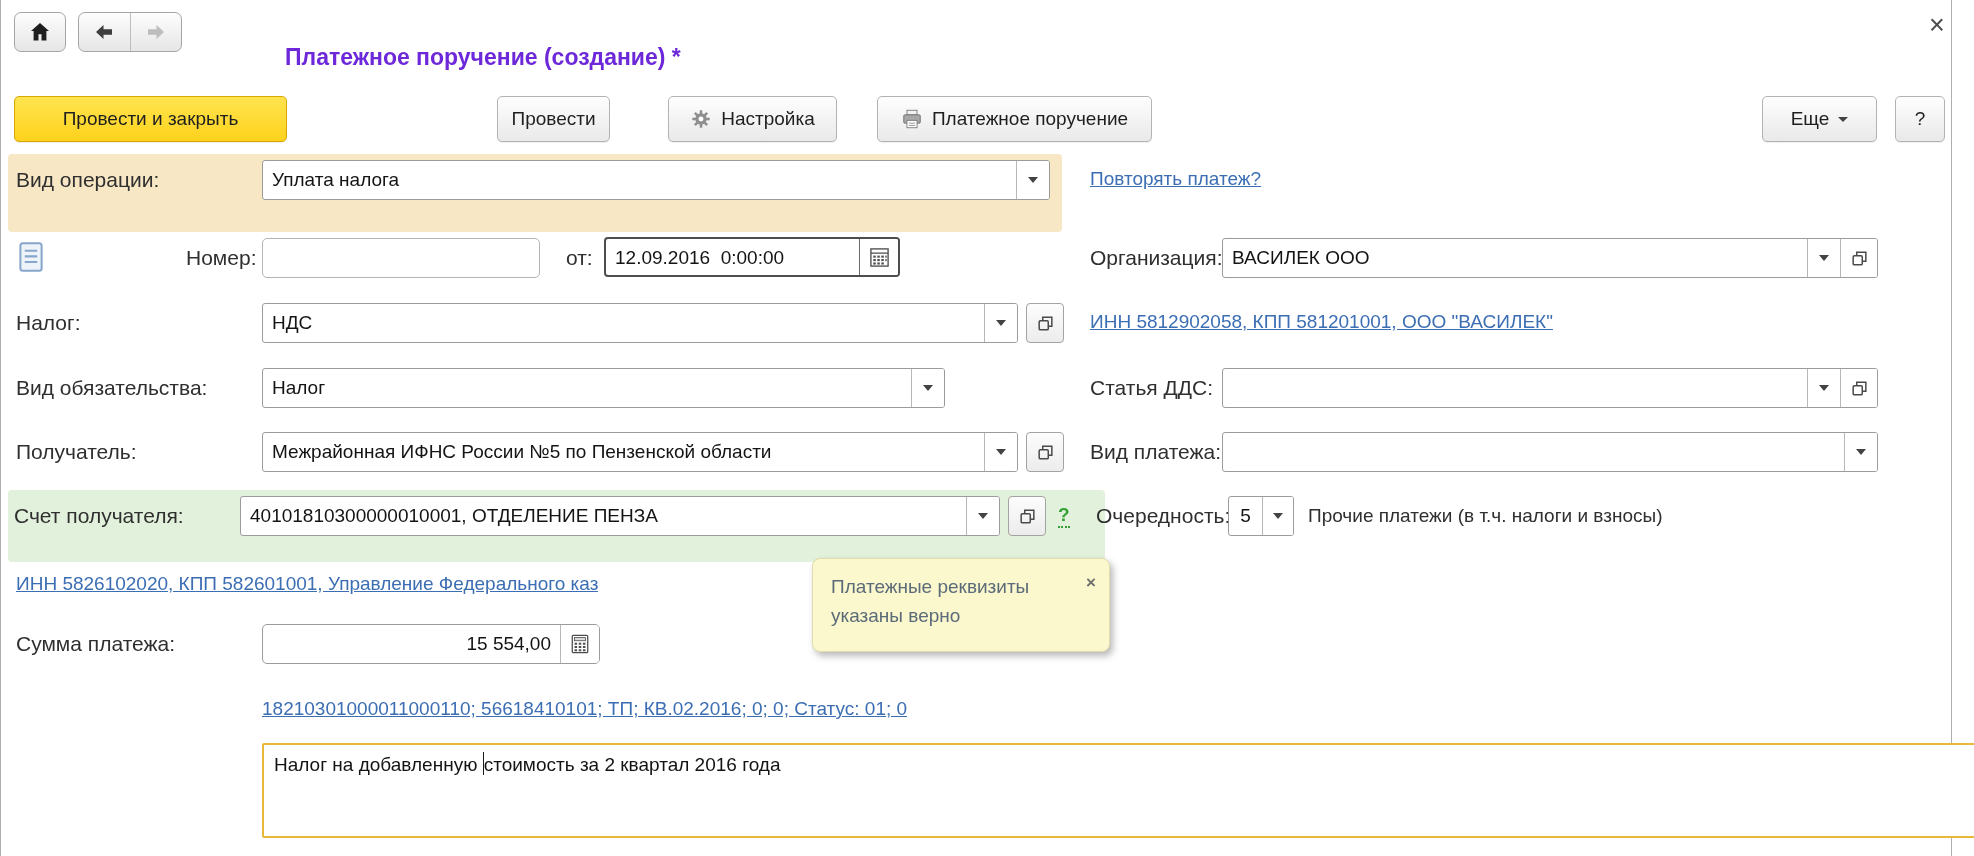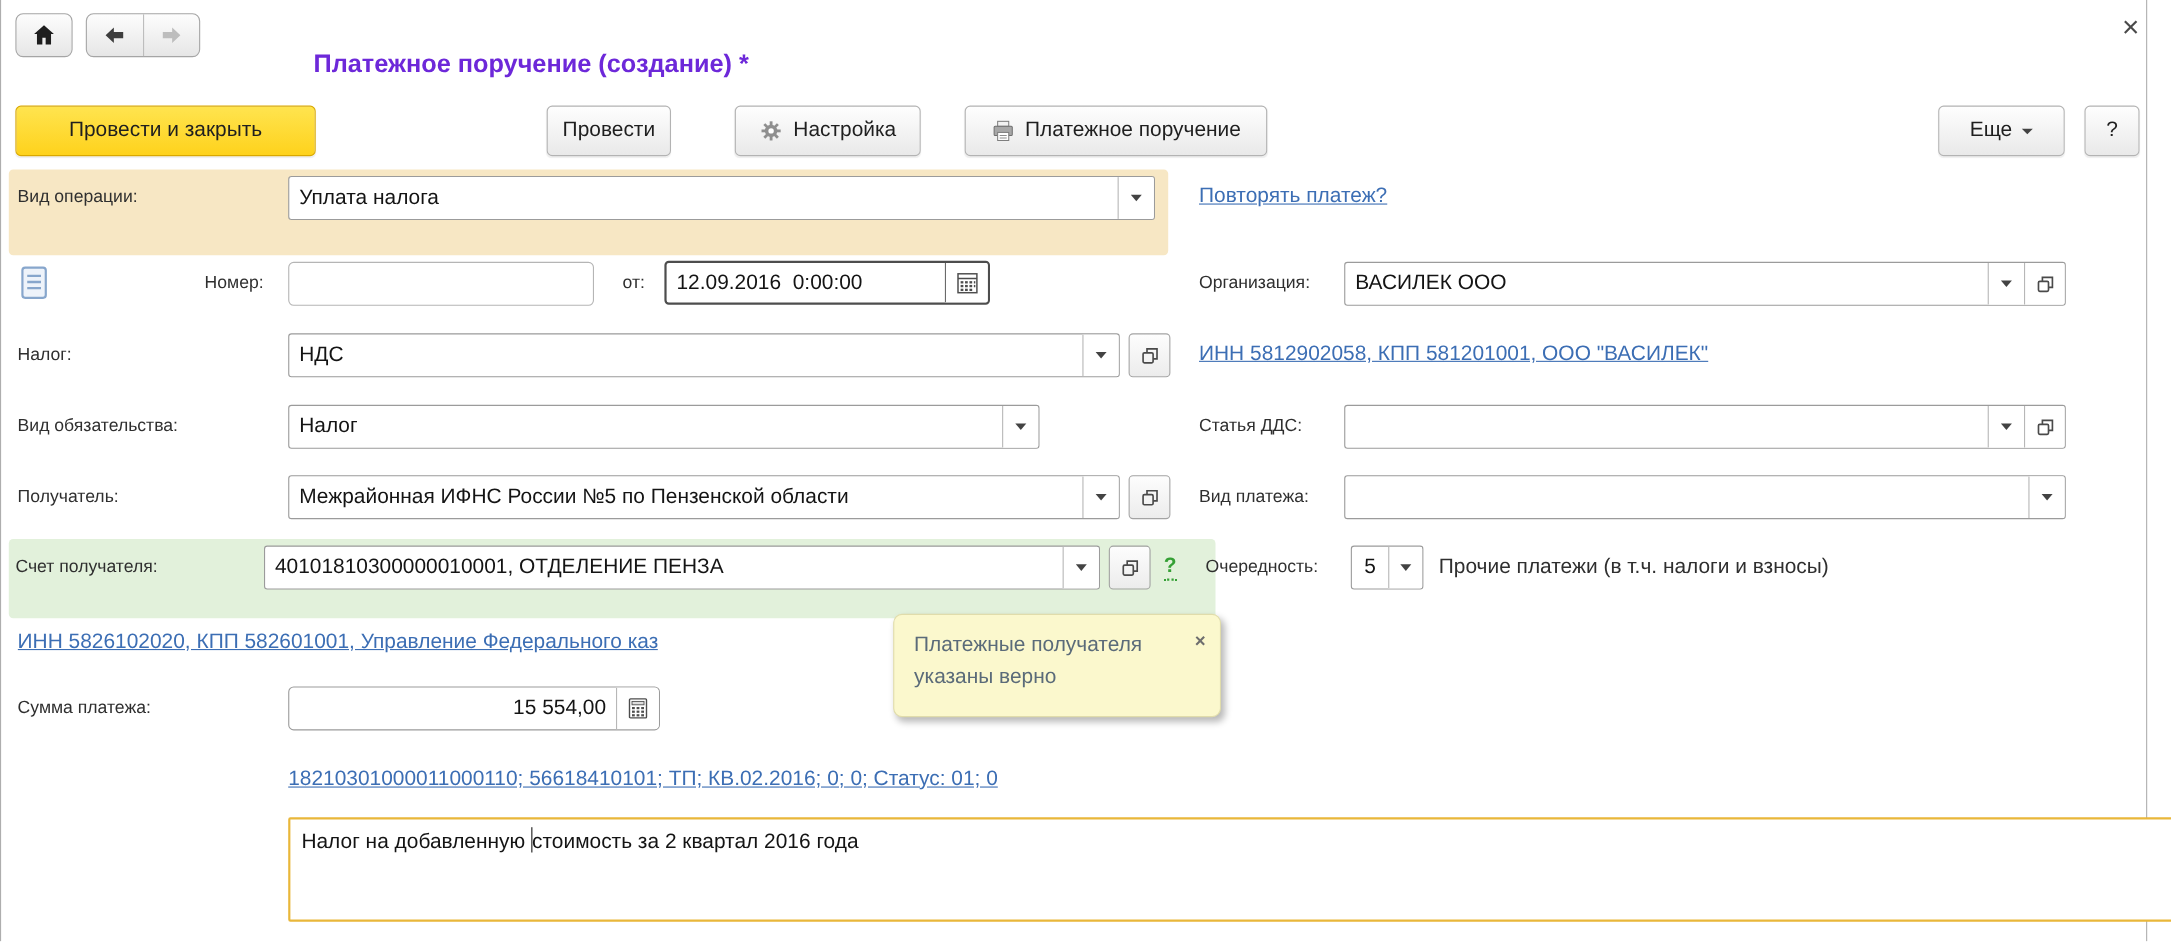--- a/index.html
+++ b/index.html
@@ -28,21 +28,21 @@
     border:1px solid #b3b3b3;border-radius:5px;
     background:linear-gradient(#fefefe,#e9e9e9);
     display:flex;align-items:center;justify-content:center;gap:9px;
     font-size:19px;color:#1f1f1f;cursor:pointer;white-space:nowrap;
     box-shadow:0 1px 1px rgba(0,0,0,.07);
   }
   .btn.primary{background:linear-gradient(#ffe44f,#fed21c);border-color:#d9a800;}
   .tri{width:0;height:0;border-left:5px solid transparent;border-right:5px solid transparent;border-top:6px solid #434343;}
   
   .band{position:absolute;border-radius:4px;}
-  .lbl{position:absolute;font-size:16px;color:#2f2f2f;line-height:40px;white-space:nowrap;}
+  .lbl{position:absolute;font-size:21px;color:#2f2f2f;line-height:40px;white-space:nowrap;}
   .field{
     position:absolute;height:40px;box-sizing:border-box;background:#fff;
     border:1px solid #9b9b9b;border-radius:3px;display:flex;align-items:stretch;overflow:hidden;
   }
   .field .text{flex:1;font-size:19px;line-height:38px;padding:0 9px;white-space:pre;overflow:hidden;color:#141414;}
   .field .text.right{text-align:right;}
   .field .seg{width:32px;border-left:1px solid #b7b7b7;display:flex;align-items:center;justify-content:center;background:#fff;cursor:pointer;flex:none;}
   .field.dark{border:2px solid #4d4d4d;border-radius:4px;}
   .field.dark .seg{border-left:1px solid #6a6a6a;}
   .sqbtn{
@@ -289,21 +289,21 @@
   <div class="field" style="left:1228px;top:496px;width:66px;">
     <div class="text" style="text-align:center;padding:0 4px;">5</div>
     <div class="seg" style="width:30px;">
         <span class="tri"></span>
       </div>
   </div>
   <div class="hint" style="left:1308px;top:496px;">Прочие платежи (в т.ч. налоги и взносы)</div>
 
   <div class="link" style="left:16px;top:573px;max-width:795px;overflow:hidden;">ИНН 5826102020, КПП 582601001, Управление Федерального каз</div>
   <div class="tooltip">
-    <div>Платежные получателя</div>
+    <div>Платежные реквизиты</div>
     <div>указаны верно</div>
     <span class="tclose">×</span>
   </div>
 
   <div class="lbl" style="left:16px;top:624px;">Сумма платежа:</div>
   <div class="field" style="left:262px;top:624px;width:338px;border-radius:5px;">
     <div class="text right">15 554,00</div>
     <div class="seg" style="width:38px;">
       <span>
         <svg width="20" height="20" viewBox="0 0 22 22">

